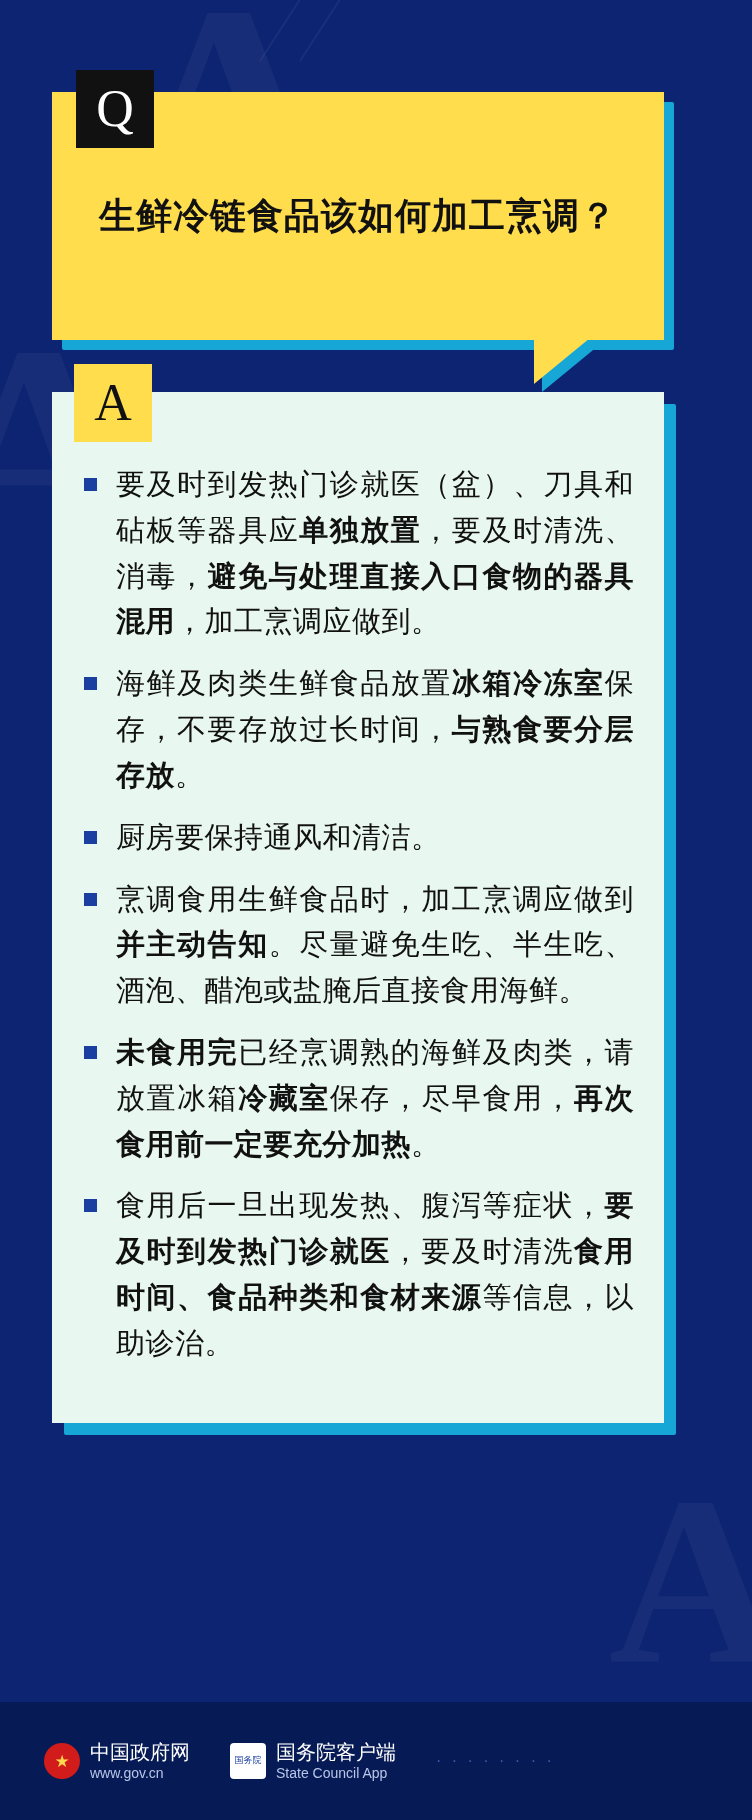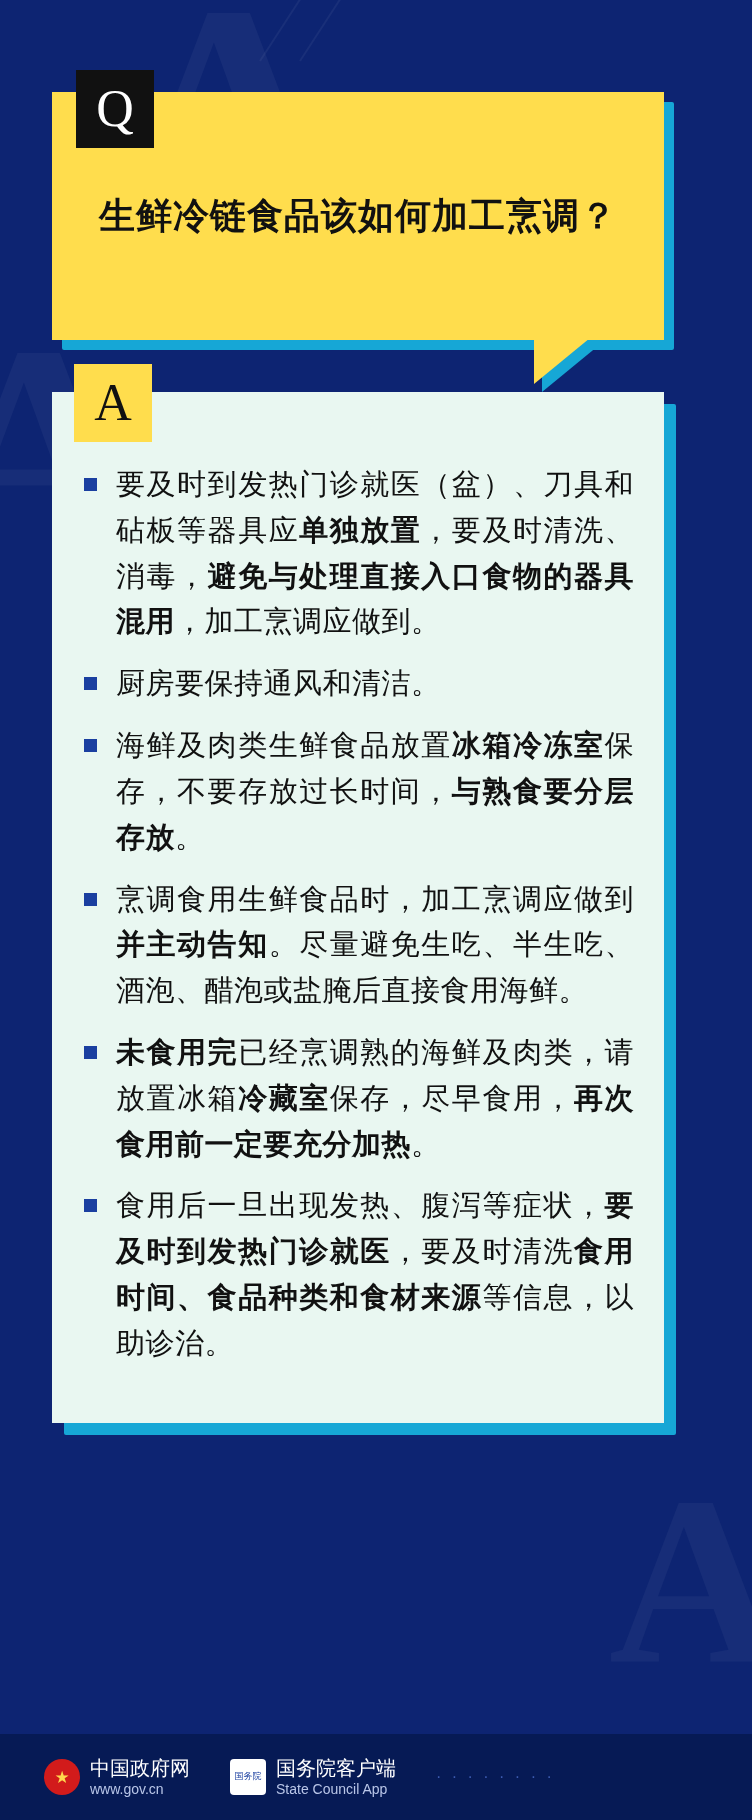--- a/index.html
+++ b/index.html
@@ -174,21 +174,21 @@
     background: #1a3fa0;
   }
   .bold { font-weight: bold; }
 
   
   .footer {
     position: absolute;
     bottom: 0;
     left: 0;
     width: 752px;
-    height: 86px;
+    height: 118px;
     background: #061a55;
     display: flex;
     align-items: center;
     padding-left: 44px;
     box-sizing: border-box;
   }
   .foot-item {
     display: flex;
     align-items: center;
     margin-right: 40px;
@@ -274,22 +274,22 @@
       <div class="q-tail"></div>
     </div>
   </div>
 
   <div class="a-wrap">
     <div class="a-shadow"></div>
     <div class="a-card">
       <div class="a-badge">A</div>
       <ul class="a-list" id="answer-list">
           <li><span class="bullet"></span><span>要及时到发热门诊就医（盆）、刀具和砧板等器具应</span><span class="bold">单独放置</span><span>，要及时清洗、消毒，</span><span class="bold">避免与处理直接入口食物的器具混用</span><span>，加工烹调应做到。</span></li>
+          <li><span class="bullet"></span><span>海鲜及肉类生鲜食品放置</span><span class="bold">冰箱冷冻室</span><span>保存，不要存放过长时间，</span><span class="bold">与熟食要分层存放</span><span>。</span></li>
           <li><span class="bullet"></span><span>厨房要保持通风和清洁。</span></li>
-          <li><span class="bullet"></span><span>海鲜及肉类生鲜食品放置</span><span class="bold">冰箱冷冻室</span><span>保存，不要存放过长时间，</span><span class="bold">与熟食要分层存放</span><span>。</span></li>
           <li><span class="bullet"></span><span>烹调食用生鲜食品时，加工烹调应做到</span><span class="bold">并主动告知</span><span>。尽量避免生吃、半生吃、酒泡、醋泡或盐腌后直接食用海鲜。</span></li>
           <li><span class="bullet"></span><span class="bold">未食用完</span><span>已经烹调熟的海鲜及肉类，请放置冰箱</span><span class="bold">冷藏室</span><span>保存，尽早食用，</span><span class="bold">再次食用前一定要充分加热</span><span>。</span></li>
           <li><span class="bullet"></span><span>食用后一旦出现发热、腹泻等症状，</span><span class="bold">要及时到发热门诊就医</span><span>，要及时清洗</span><span class="bold">食用时间、食品种类和食材来源</span><span>等信息，以助诊治。</span></li>
         </ul>
     </div>
   </div>
 
   <div class="footer">
     <div class="foot-item">
       <div class="emblem"></div>

